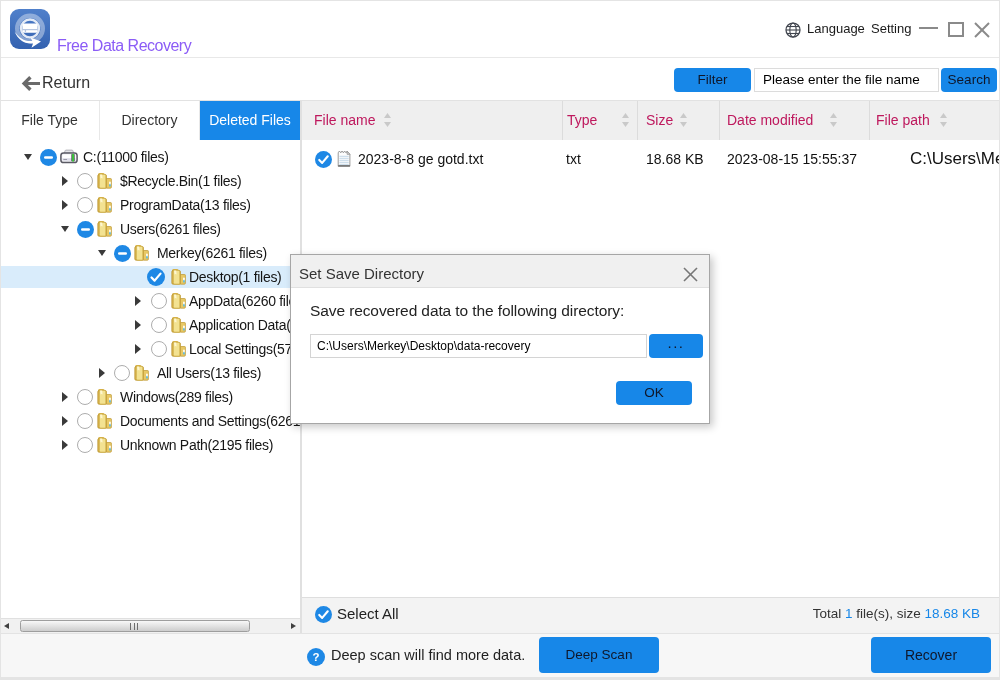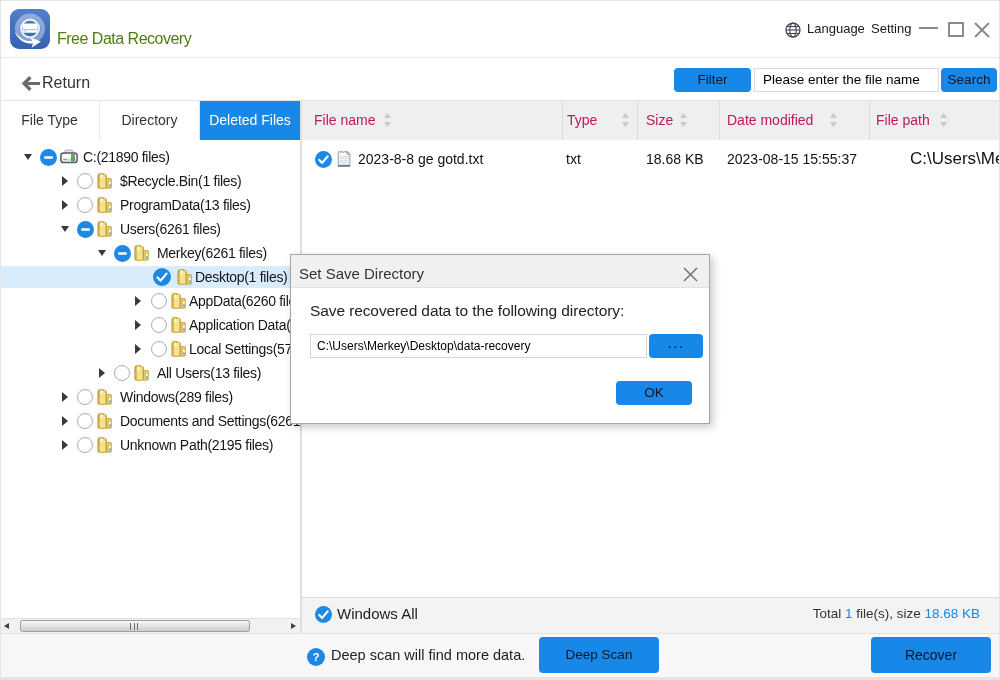--- a/index.html
+++ b/index.html
@@ -6,21 +6,21 @@
 html,body { width:1000px; height:680px; overflow:hidden; }
 body { font-family:"Liberation Sans", sans-serif; background:#fff; position:relative; }
 #app { position:absolute; left:0; top:0; width:1000px; height:680px; background:#fff; }
 #winborder { position:absolute; left:0; top:0; width:1000px; height:680px; border:1px solid #e4e4e4; z-index:99; pointer-events:none; }
 .abs { position:absolute; }
 .btn { background:#1787e8; color:#0f172a; border-radius:4px; text-align:center; }
 
 
 #titlebar { left:0; top:0; width:1000px; height:58px; background:#fff; border-bottom:1px solid #e8e8e8; }
 #logo { left:10px; top:9px; width:40px; height:40px; }
-#apptitle { left:57px; top:9px; height:58px; line-height:60px; font-size:16px; letter-spacing:-0.5px; color:#4d7c0f; }
+#apptitle { left:57px; top:16px; height:58px; line-height:60px; font-size:16px; letter-spacing:-0.5px; color:#8b5cf6; }
 #lang { left:807px; top:0; height:57px; line-height:58px; font-size:13px; color:#1a1a1a; }
 #setting { left:871px; top:0; height:57px; line-height:58px; font-size:13px; color:#1a1a1a; }
 #globe { left:785px; top:22px; }
 #winmin { left:919px; top:27px; width:19px; height:2.4px; background:#8a8a8a; }
 #winmax { left:948px; top:22px; width:16px; height:15px; border:2px solid #8a8a8a; background:#fff; }
 #winclose { left:973px; top:21px; }
 
 
 #toolbar { left:0; top:58px; width:1000px; height:43px; background:#fff; border-bottom:1px solid #e2e2e2; }
 #returnwrap { left:21px; top:58px; height:46px; line-height:49px; font-size:16px; color:#333; }
@@ -185,21 +185,21 @@
         </svg>
       <svg class="icircle" width="18" height="15" viewBox="0 0 18 15" style="left:60px; top:4px;">
           <path d="M4.2,4.2 L5.2,1.6 Q5.4,1.1 6,1.1 L12,1.1 Q12.6,1.1 12.8,1.6 L13.8,4.2 Z" fill="#e4e4e8" stroke="#9a9aa2" stroke-width="0.7"></path>
           <rect x="0.9" y="4" width="16.2" height="9.6" rx="2.6" fill="#f0f0f4" stroke="#5a5a64" stroke-width="1.5"></rect>
           <rect x="2.4" y="5.6" width="13.2" height="6.2" fill="#ffffff"></rect>
           <rect x="2.4" y="9.2" width="13.2" height="2.6" fill="#dcdce8"></rect>
           <rect x="11.4" y="5.2" width="3.2" height="7" fill="#3c3c46"></rect>
           <rect x="12.1" y="4.9" width="1.9" height="7.6" fill="#3ec63c"></rect>
           <rect x="3.4" y="10" width="3.6" height="1" fill="#9a9aa6"></rect>
         </svg>
-      <div class="lbl" style="left:83px;">C:(21890 files)</div>
+      <div class="lbl" style="left:83px;">C:(11000 files)</div>
     </div>
 
     <div class="trow" style="top:29px;">
       <div class="tri right" style="left:62px; top:7px;"></div>
       <div class="radio" style="left:77px;"></div>
       <svg class="icircle" width="15" height="17" viewBox="0 0 15 17" style="left:97px; top:3px;">
           <use href="#fol"></use>
         </svg>
       <div class="lbl" style="left:120px;">$Recycle.Bin(1 files)</div>
     </div>
@@ -230,21 +230,21 @@
       <svg class="icircle" width="17" height="17" viewBox="0 0 17 17" style="left:114px;">
           <circle cx="8.5" cy="8.5" r="8.5" fill="#1e88e5"></circle>
           <rect x="4" y="7.3" width="9" height="2.4" rx="1.2" fill="#fff"></rect>
         </svg>
       <svg class="icircle" width="15" height="17" viewBox="0 0 15 17" style="left:134px; top:3px;">
           <use href="#fol"></use>
         </svg>
       <div class="lbl" style="left:157px;">Merkey(6261 files)</div>
     </div>
 
-    <div class="trow" style="top:125px;margin-left:6px;">
+    <div class="trow" style="top:125px;">
       <svg class="icircle" width="18" height="18" viewBox="0 0 18 18" style="left:147px; top:3px;">
           <circle cx="9" cy="9" r="9" fill="#1e88e5"></circle>
           <path d="M4.5,9.5 L7.6,12.6 L13.5,5.6" fill="none" stroke="#fff" stroke-width="2.2" stroke-linecap="round" stroke-linejoin="round"></path>
         </svg>
       <svg class="icircle" width="15" height="17" viewBox="0 0 15 17" style="left:171px; top:3px;">
           <use href="#fol"></use>
         </svg>
       <div class="lbl" style="left:189px;">Desktop(1 files)</div>
     </div>
 
@@ -334,21 +334,21 @@
     <div style="position:absolute; left:344px; top:0; height:38px; line-height:38px;">18.68 KB</div>
     <div style="position:absolute; left:425px; top:0; height:38px; line-height:38px;">2023-08-15 15:55:37</div>
     <div style="position:absolute; left:572px; top:0; height:38px; line-height:38px; font-size:17px;margin-left:36px;">C:\Users\Merkey\...</div>
   </div>
 
   <div id="selectall" class="abs">
     <svg width="17" height="17" viewBox="0 0 18 18" style="position:absolute; left:13px; top:8px;">
         <circle cx="9" cy="9" r="9" fill="#1e88e5"></circle>
         <path d="M4.5,9.5 L7.6,12.6 L13.5,5.6" fill="none" stroke="#fff" stroke-width="2.2" stroke-linecap="round" stroke-linejoin="round"></path>
       </svg>
-    <span style="position:absolute; left:35px; top:0; height:36px; line-height:31px; font-size:15px;">Windows All</span>
+    <span style="position:absolute; left:35px; top:0; height:36px; line-height:31px; font-size:15px;">Select All</span>
     <span class="total">Total <span class="blue">1</span> file(s), size <span class="blue">18.68 KB</span></span>
   </div>
 
   <div id="hscroll" class="abs">
     <div id="hthumb"></div>
     <div class="grip" style="left:130px; top:3.5px;"></div>
     <div class="grip" style="left:133.5px; top:3.5px;"></div>
     <div class="grip" style="left:137px; top:3.5px;"></div>
     <div style="position:absolute; left:4px; top:4px; width:0; height:0; border-top:3.5px solid transparent; border-bottom:3.5px solid transparent; border-right:5px solid #404040;"></div>
     <div style="position:absolute; left:291px; top:4px; width:0; height:0; border-top:3.5px solid transparent; border-bottom:3.5px solid transparent; border-left:5px solid #404040;"></div>

